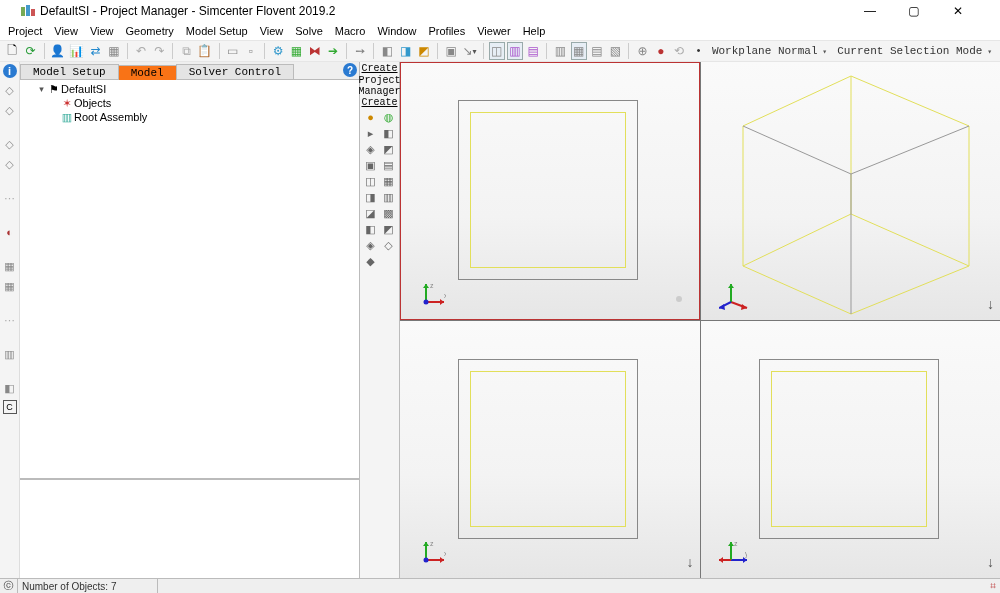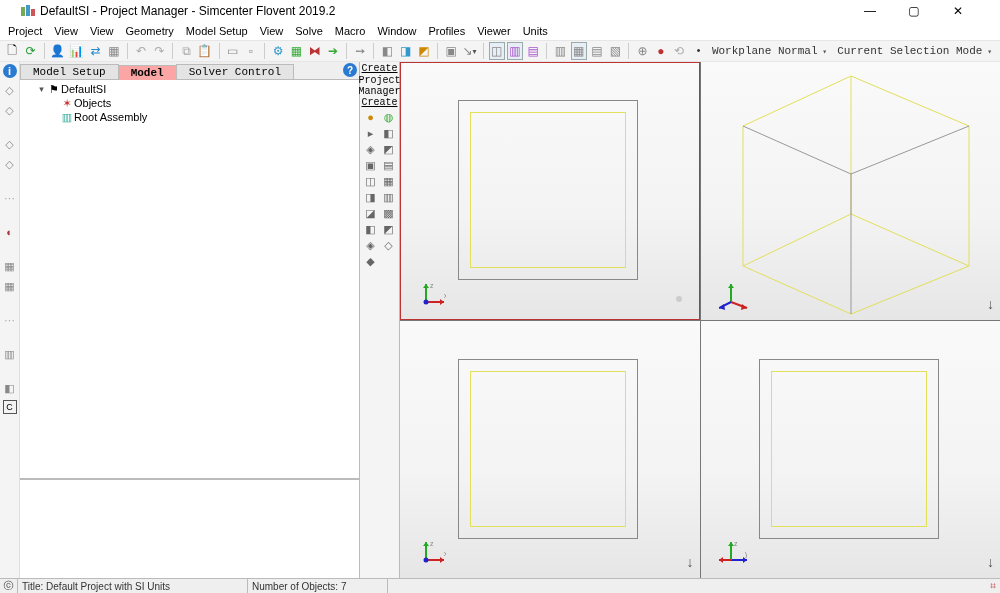--- a/index.html
+++ b/index.html
@@ -28,21 +28,21 @@
   
   .body-row { flex:1; display:flex; min-height:0; }
 
   .left-strip { width:20px; background:#f4f4f4; border-right:1px solid #ddd; display:flex; flex-direction:column; align-items:center; padding-top:2px; gap:4px; }
   .left-strip .li { width:16px; height:16px; display:flex; align-items:center; justify-content:center; font-size:11px; cursor:default;}
   .left-strip .gap { height:10px; }
 
   .panel-col { width:340px; display:flex; flex-direction:column; border-right:1px solid #bbb; }
   .tabs { height:18px; background:#efefef; display:flex; align-items:flex-end; font-size:11px; border-bottom:1px solid #bbb; position:relative;}
   .tab { padding:1px 12px; border:1px solid #bbb; border-bottom:none; background:#e4e4e4; margin-right:-1px; font-family:"Courier New",monospace; cursor:default;}
-  .tab.active { background:#fca5a5; position:relative; top:1px;font-weight:bold;}
+  .tab.active { background:#f97316; position:relative; top:1px;}
   .tabs .help { position:absolute; right:2px; top:1px; width:14px; height:14px; border-radius:50%; background:#2a7ad1; color:#fff; font-size:10px; font-weight:bold; display:flex; align-items:center; justify-content:center;}
   .tree { flex:1; background:#fff; font-size:11px; padding:2px 4px; overflow:auto; }
   .tree-row { display:flex; align-items:center; height:14px; white-space:nowrap; cursor:default;}
   .tree-indent { display:inline-block; }
   .tree-exp { width:11px; text-align:center; color:#555; font-size:9px; display:inline-block;}
   .tree-ico { width:14px; text-align:center; display:inline-block;}
   .msgbox { height:100px; border-top:2px solid #bbb; background:#fff;}
 
   .create-col { width:40px; background:#f4f4f4; border-right:1px solid #bbb; display:flex; flex-direction:column; align-items:center; font-size:10px; }
   .create-col .hdr { font-family:"Courier New",monospace; font-size:10px; text-align:center; padding:1px 0; text-decoration:underline; width:100%; cursor:default;}
@@ -98,21 +98,21 @@
     <span class="menu-item">View</span>
     <span class="menu-item">View</span>
     <span class="menu-item">Geometry</span>
     <span class="menu-item">Model Setup</span>
     <span class="menu-item">View</span>
     <span class="menu-item">Solve</span>
     <span class="menu-item">Macro</span>
     <span class="menu-item">Window</span>
     <span class="menu-item">Profiles</span>
     <span class="menu-item">Viewer</span>
-    <span class="menu-item">Units</span>
+    <span class="menu-item">Help</span>
   </div>
 
   <div class="toolbar">
     <span class="tb-btn">🗋</span>
     <span class="tb-btn" style="color:#2a9d3a">⟳</span>
     <span class="tb-sep"></span>
     <span class="tb-btn" style="color:#28c">👤</span>
     <span class="tb-btn" style="color:#c33">📊</span>
     <span class="tb-btn" style="color:#28c">⇄</span>
     <span class="tb-btn" style="color:#888">▦</span>
@@ -314,19 +314,18 @@
           </svg>
         </span>
         <span class="darrow">↓</span>
       </div>
 
     </div>
   </div>
 
   <div class="status">
     <span class="cell" style="width:18px;justify-content:center">ⓒ</span>
-    <span class="cell" style="width:230px">Title: Default Project with SI Units</span>
     <span class="cell" style="width:140px">Number of Objects: 7</span>
     <span class="cell" style="flex:1;border-right:none"></span>
     <span class="end">⌗</span>
   </div>
 
 </div>
 
 </body></html>

